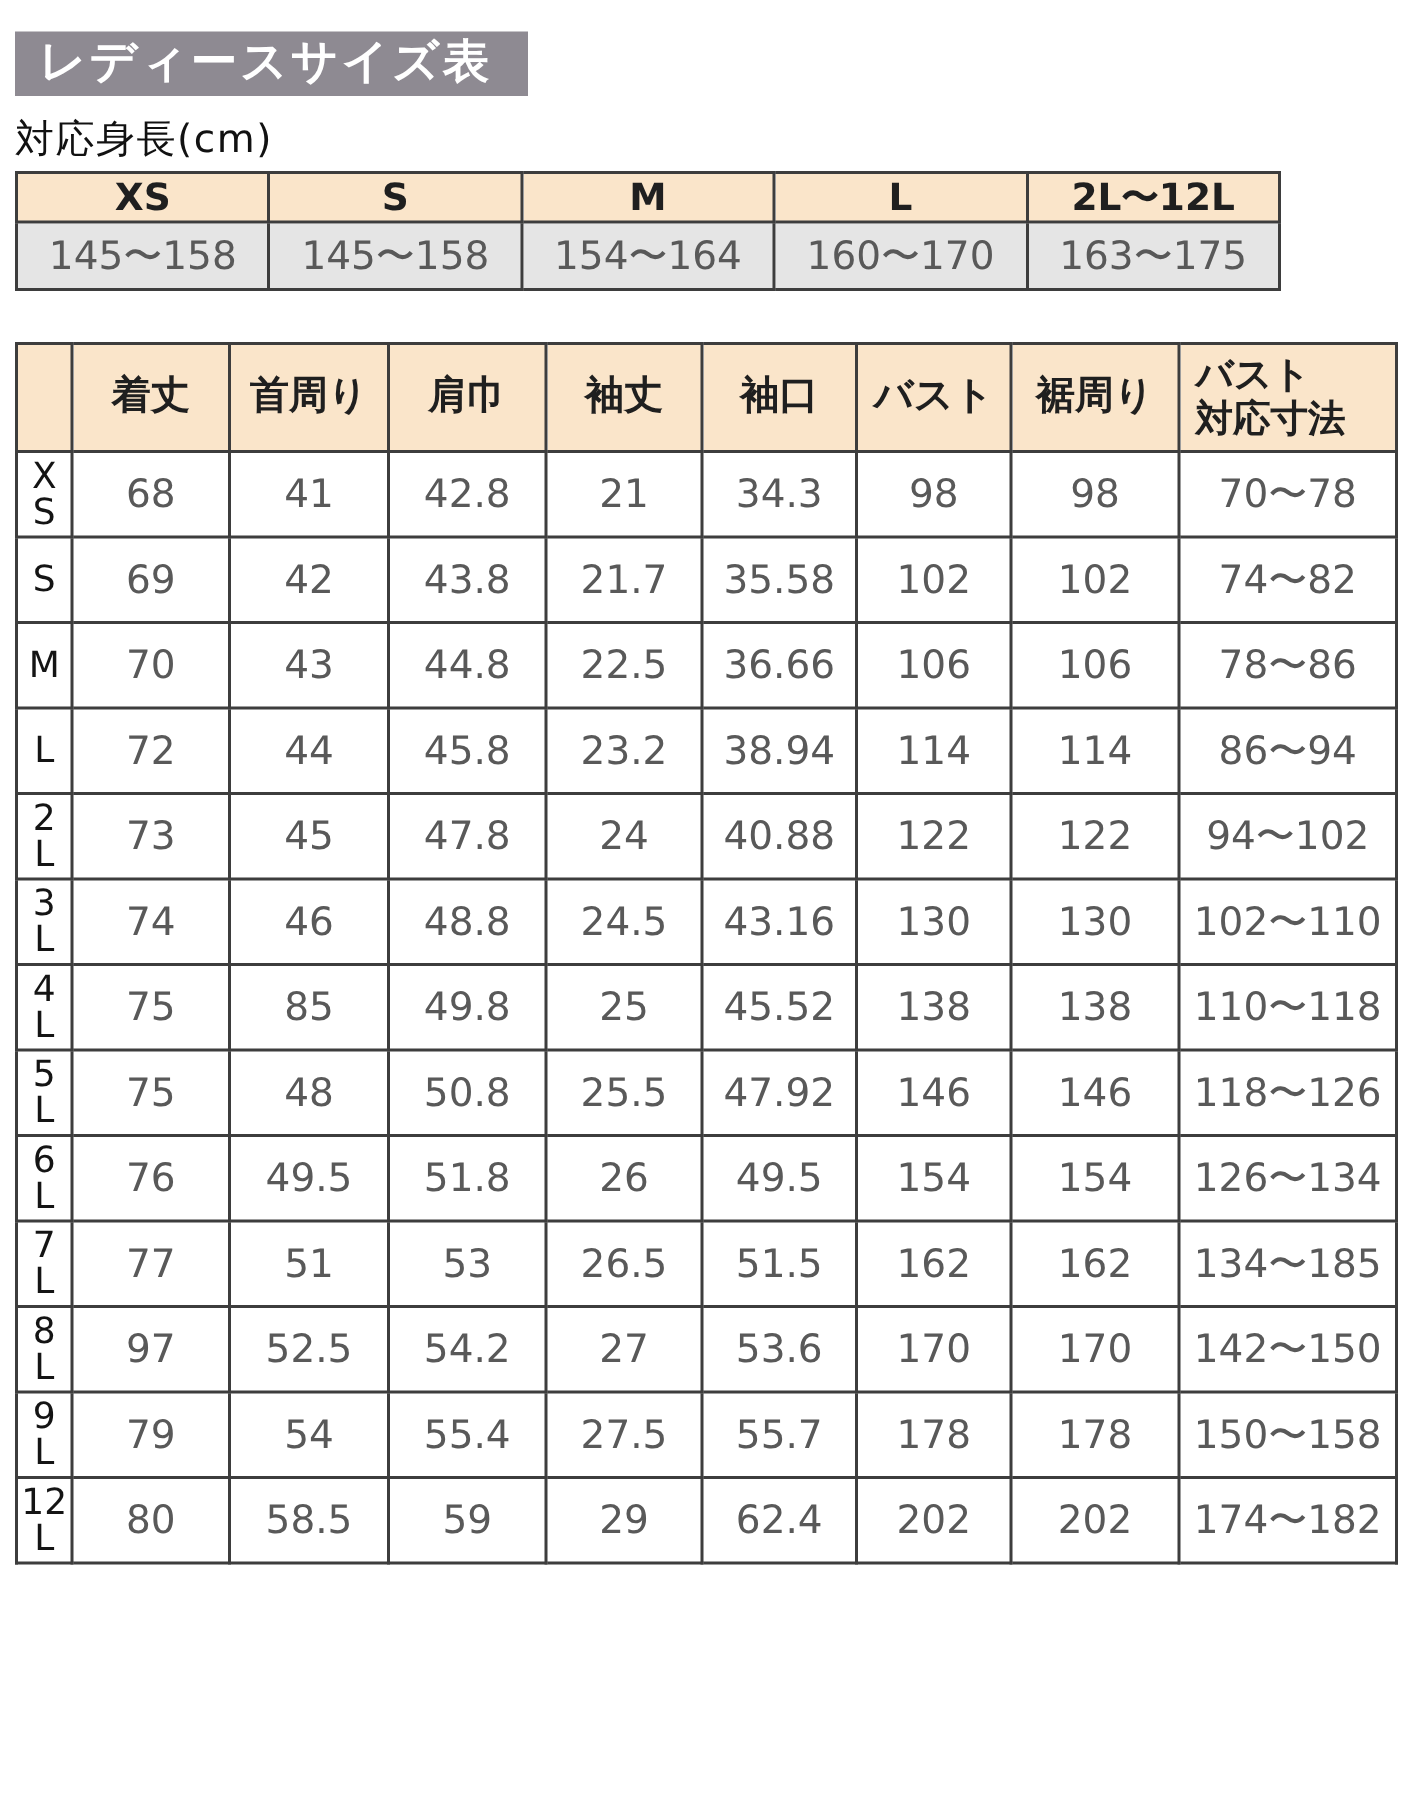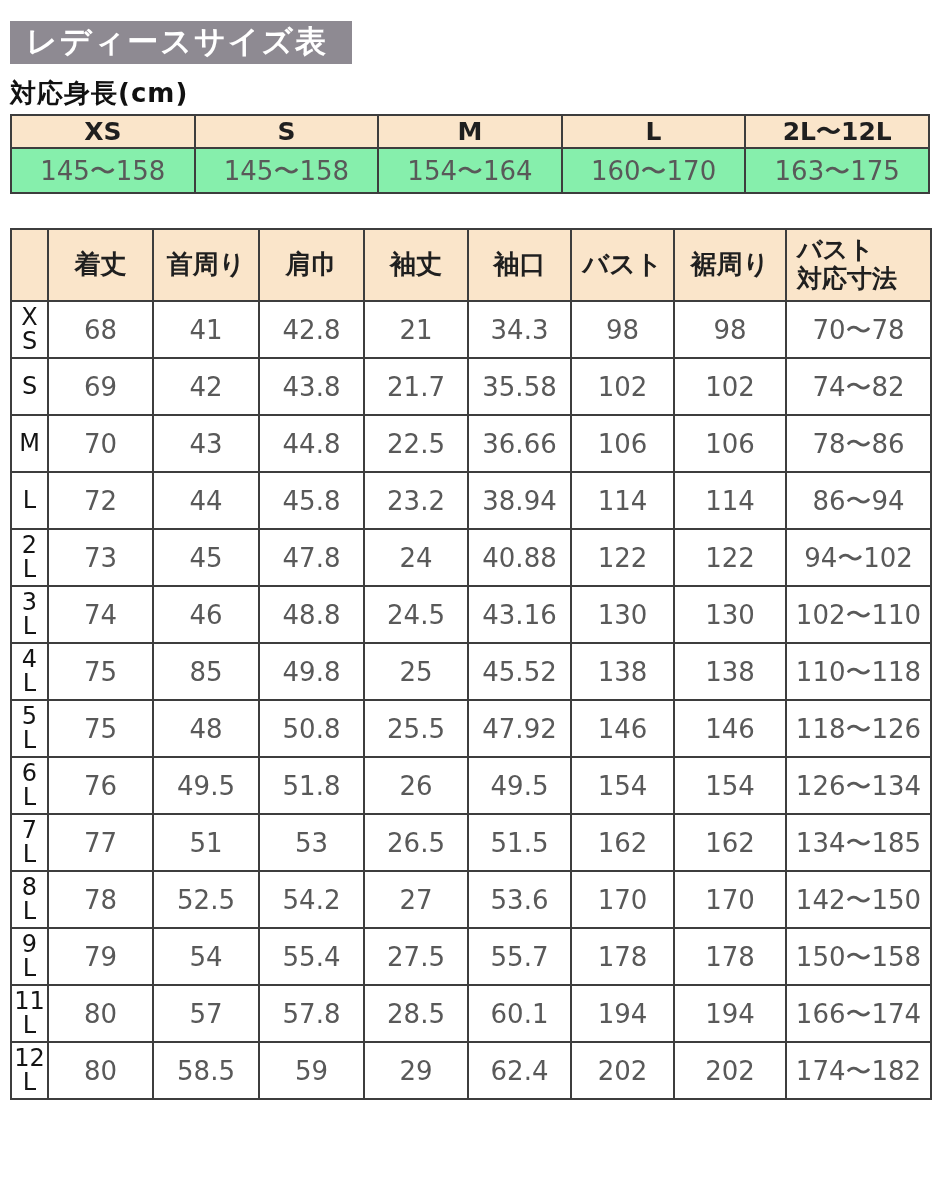--- a/index.html
+++ b/index.html
@@ -20,31 +20,31 @@
     font-size: 31px;
     font-weight: bold;
     line-height: 1.1;
     letter-spacing: 2px;
     padding: 3px 24px 6px 16px;
     text-align: right;
   }
 
   .subtitle {
     font-size: 26px;
-    font-weight: bold;
+    font-weight: normal;
     color: #111111;
     letter-spacing: 1px;
     margin: 16px 0 8px 0;
     line-height: 1.0;
   }
 
   table {
     border-collapse: collapse;
     table-layout: fixed;
-    width: 920px;
+    width: 844px;
   }
   th, td {
     border: 2px solid #3d3d3d;
     text-align: center;
     padding: 0;
     overflow: hidden;
   }
 
   
   .height-table thead tr { height: 33px; }
@@ -52,21 +52,21 @@
   .height-table th {
     background: #fae5ca;
     font-size: 25px;
     font-weight: bold;
     color: #1f1f1f;
     line-height: 1.0;
   }
   .height-table td {
     font-size: 26px;
     color: #595959;
-    background: #86efac;
+    background: #e5e5e5;
     line-height: 1.0;
   }
 
   
   .size-table { margin-top: 34px; }
   .size-table thead tr { height: 72px; }
   .size-table tbody tr { height: 57px; }
   .size-table thead th {
     background: #fae5ca;
     font-size: 26px;
@@ -266,21 +266,21 @@
           <td>53</td>
           <td>26.5</td>
           <td>51.5</td>
           <td>162</td>
           <td>162</td>
           <td>134〜185</td>
         </tr>
         <tr>
           <th class="rowlabel">8
 L</th>
-          <td>78</td>
+          <td>97</td>
           <td>52.5</td>
           <td>54.2</td>
           <td>27</td>
           <td>53.6</td>
           <td>170</td>
           <td>170</td>
           <td>142〜150</td>
         </tr>
         <tr>
           <th class="rowlabel">9
@@ -288,32 +288,20 @@
           <td>79</td>
           <td>54</td>
           <td>55.4</td>
           <td>27.5</td>
           <td>55.7</td>
           <td>178</td>
           <td>178</td>
           <td>150〜158</td>
         </tr>
         <tr>
-          <th class="rowlabel">11
-L</th>
-          <td>80</td>
-          <td>57</td>
-          <td>57.8</td>
-          <td>28.5</td>
-          <td>60.1</td>
-          <td>194</td>
-          <td>194</td>
-          <td>166〜174</td>
-        </tr>
-        <tr>
           <th class="rowlabel">12
 L</th>
           <td>80</td>
           <td>58.5</td>
           <td>59</td>
           <td>29</td>
           <td>62.4</td>
           <td>202</td>
           <td>202</td>
           <td>174〜182</td>

